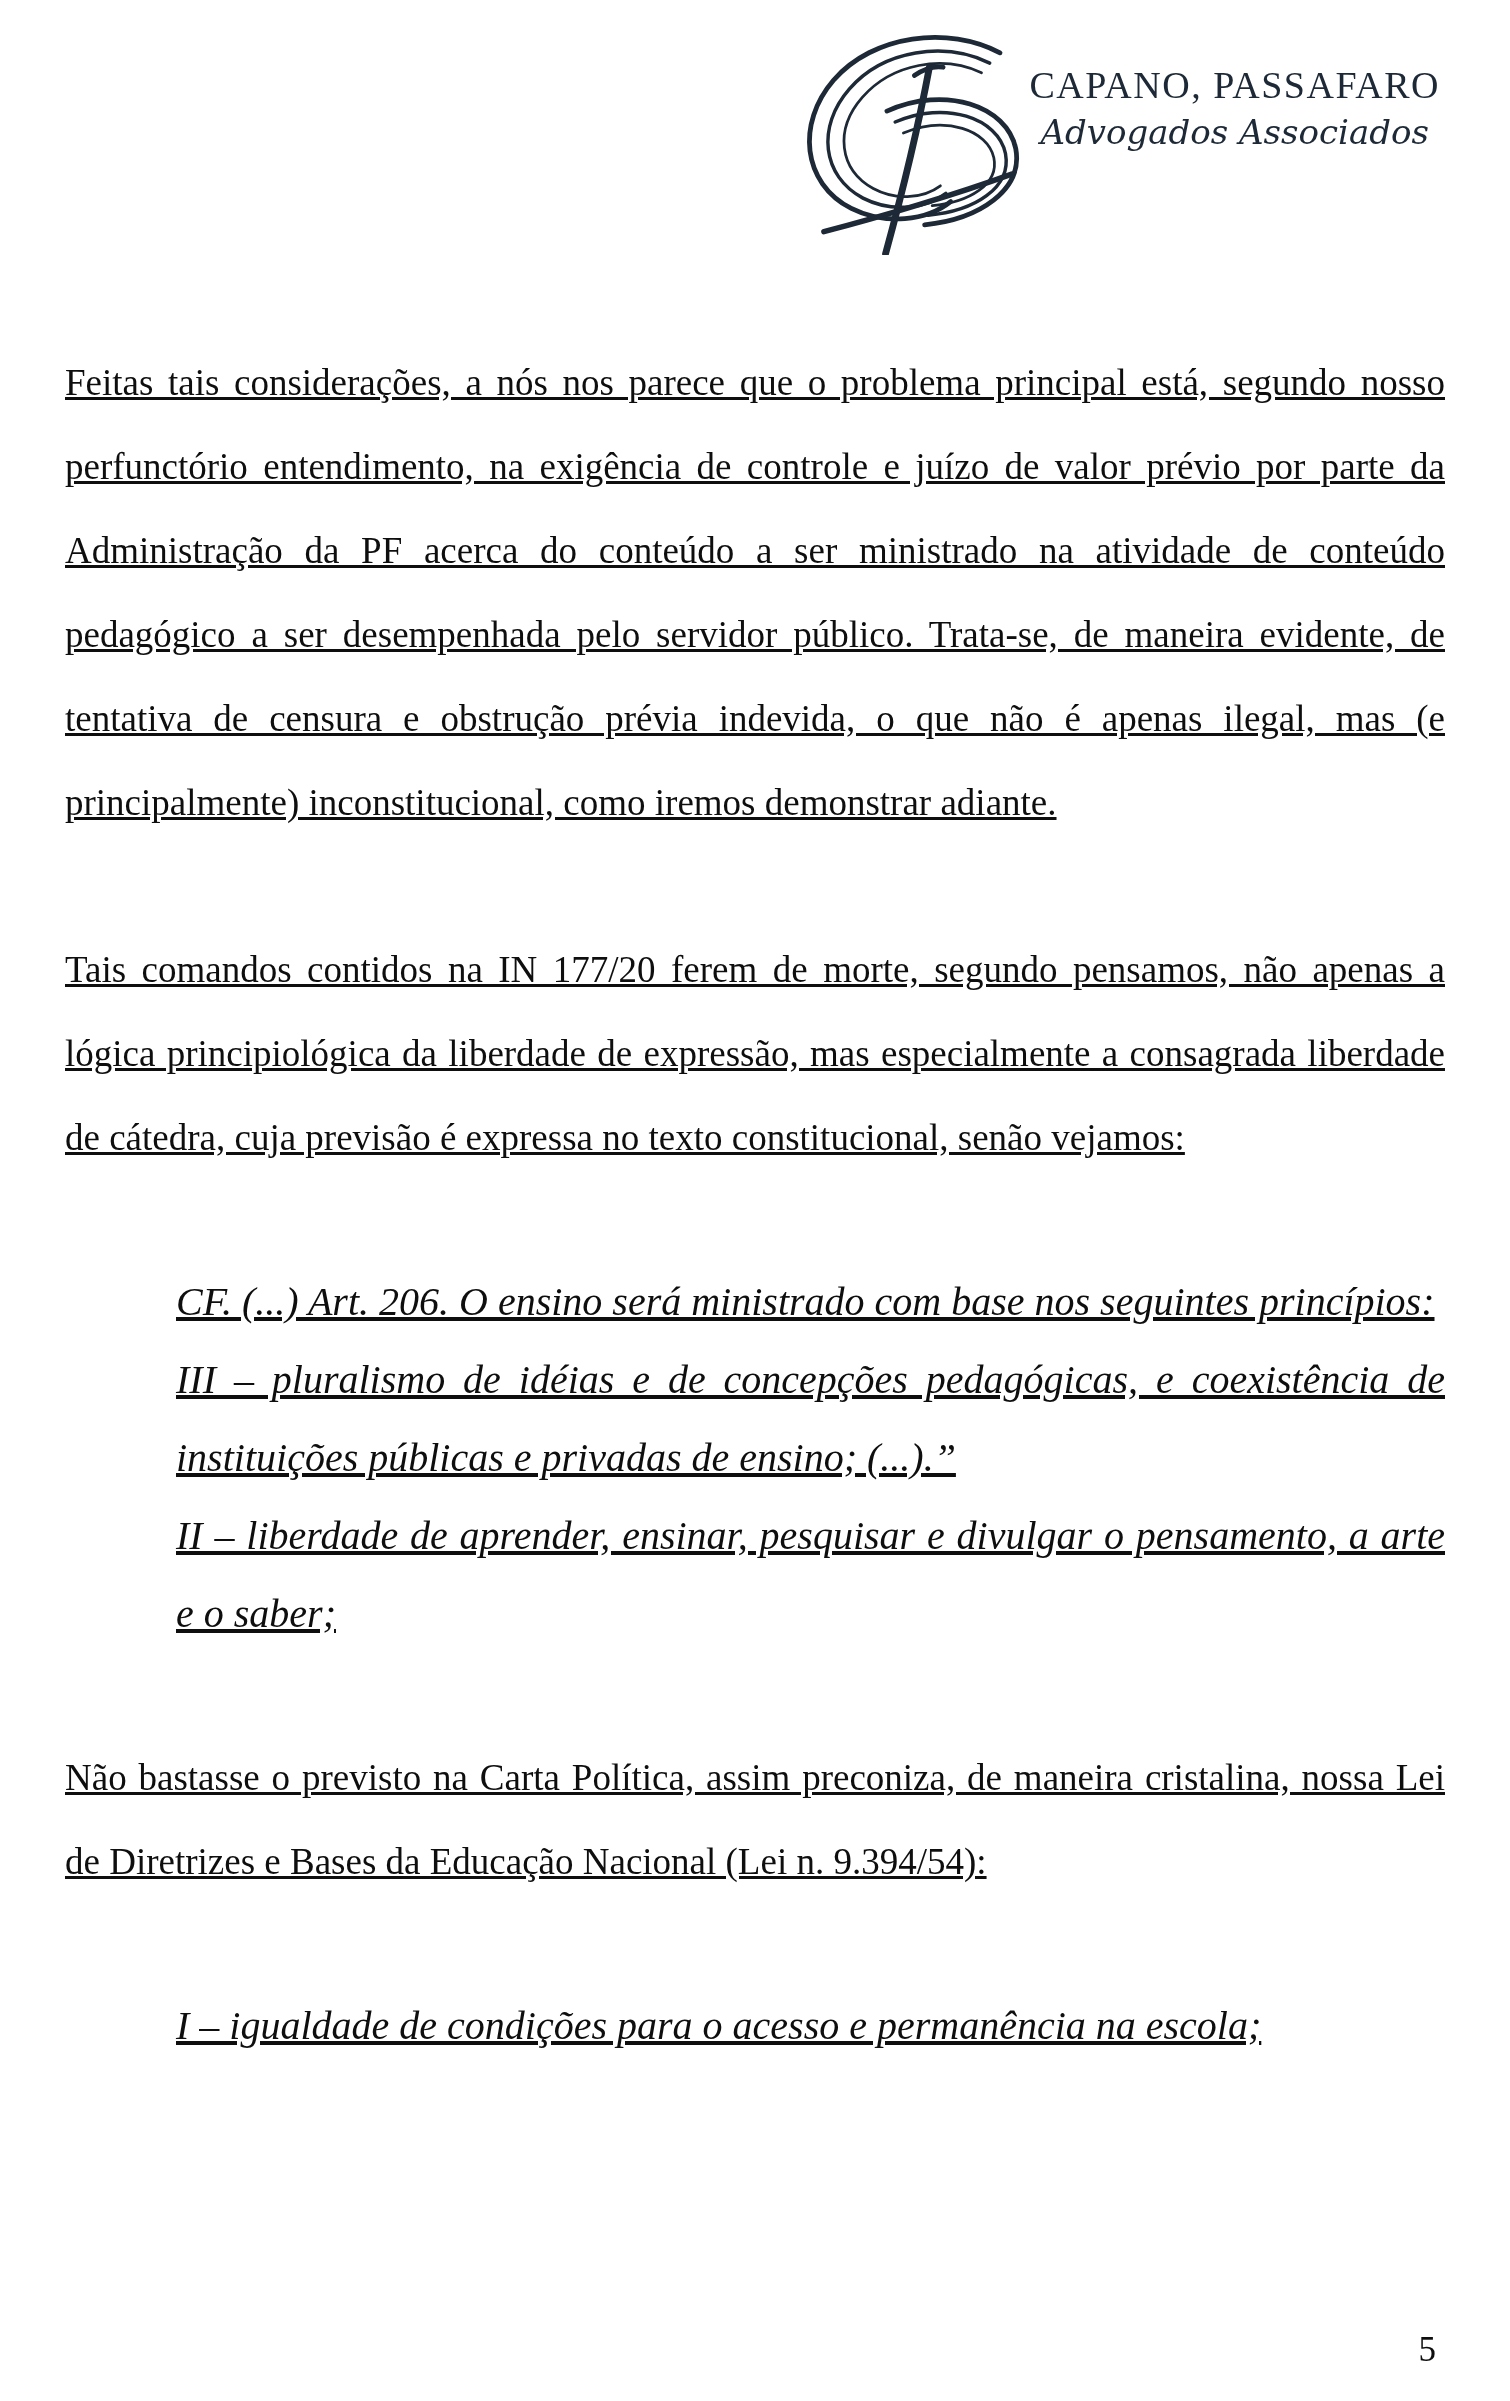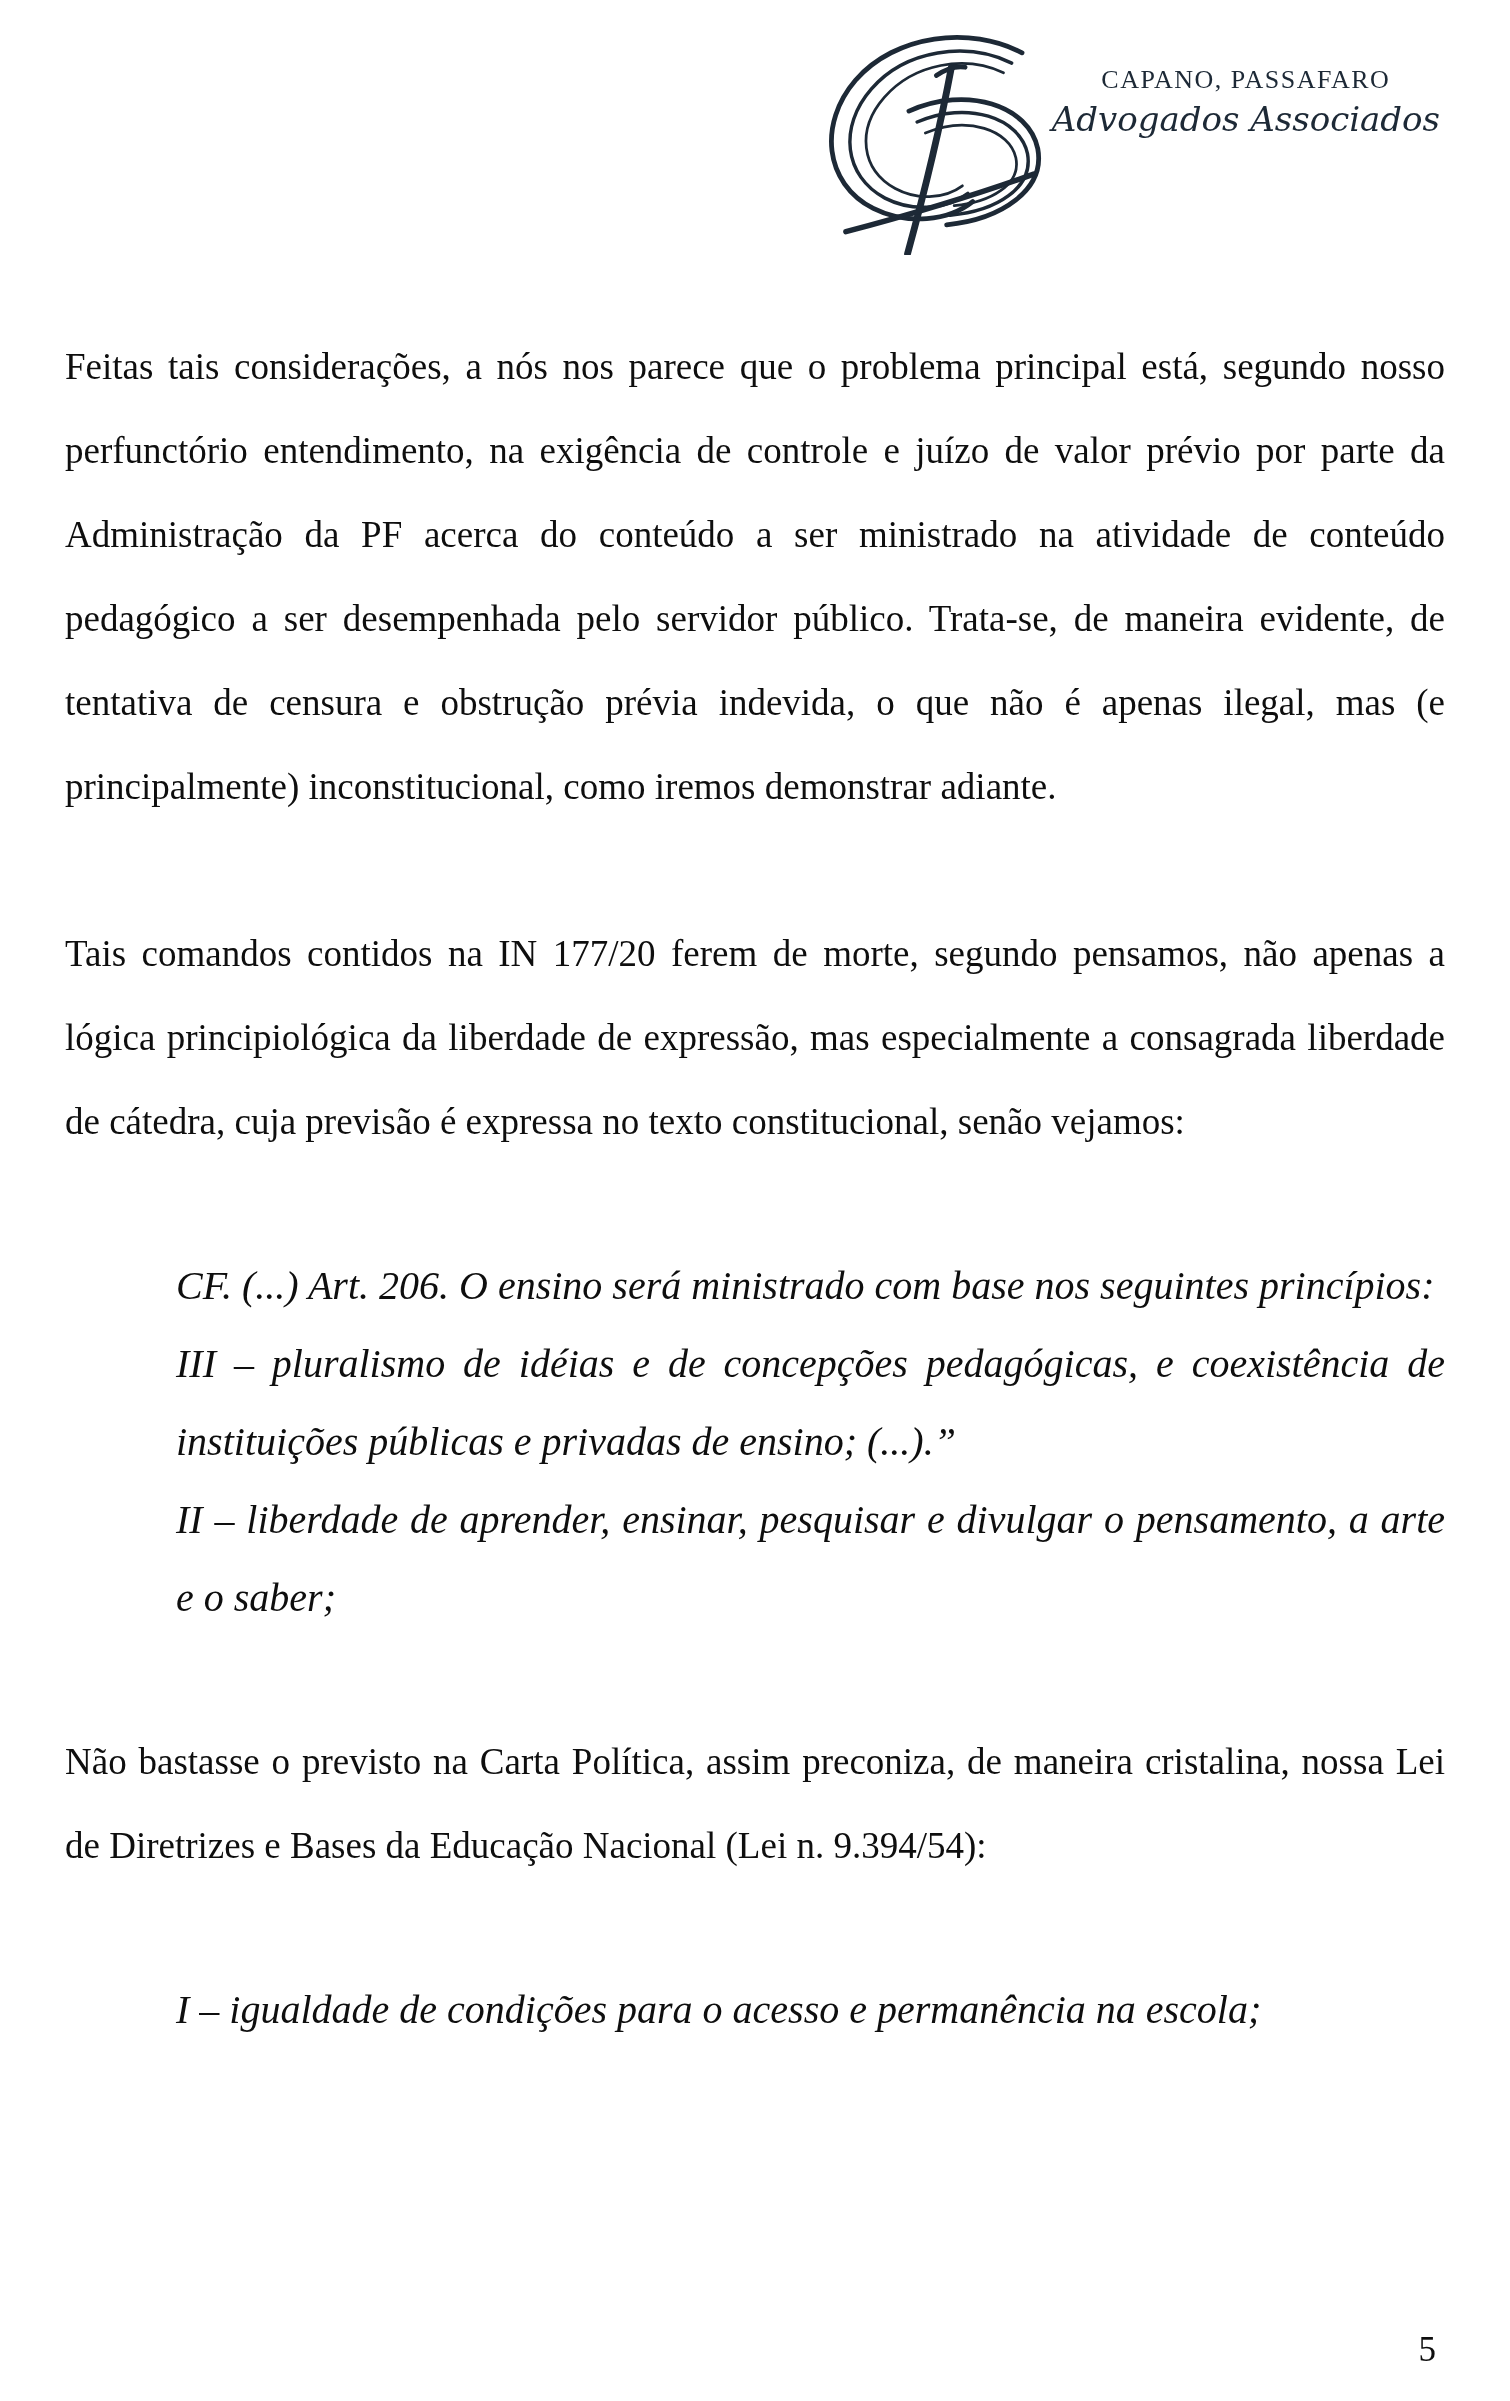--- a/index.html
+++ b/index.html
@@ -30,42 +30,43 @@
     height: 233px;
     flex: 0 0 auto;
     margin-right: -7.4px;
   }
   .firm-text {
     padding-top: 44px;
     text-align: center;
   }
   .firm-name {
     font-family: "Liberation Serif", serif;
-    font-size: 26px;
+    font-size: 38px;
     letter-spacing: 1.5px;
     color: #1d2936;
     white-space: nowrap;
     line-height: 1.05;
   }
   .firm-subtitle {
     font-family: "DejaVu Serif", serif;
     font-style: italic;
     font-size: 34px;
     color: #1d2936;
     margin-top: 8px;
     line-height: 1.1;
   }
 
   
   .body-text {
     position: absolute;
-    top: 325px;
+    top: 341px;
     left: 65px;
     right: 65px;
     text-align: justify;
+    text-decoration: underline;
   }
   .para {
     font-size: 37px;
     line-height: 84px;
     margin: 0 0 83px 0;
   }
   .quote {
     margin: 83px 0 83px 111px;
     font-style: italic;
     font-size: 40px;

